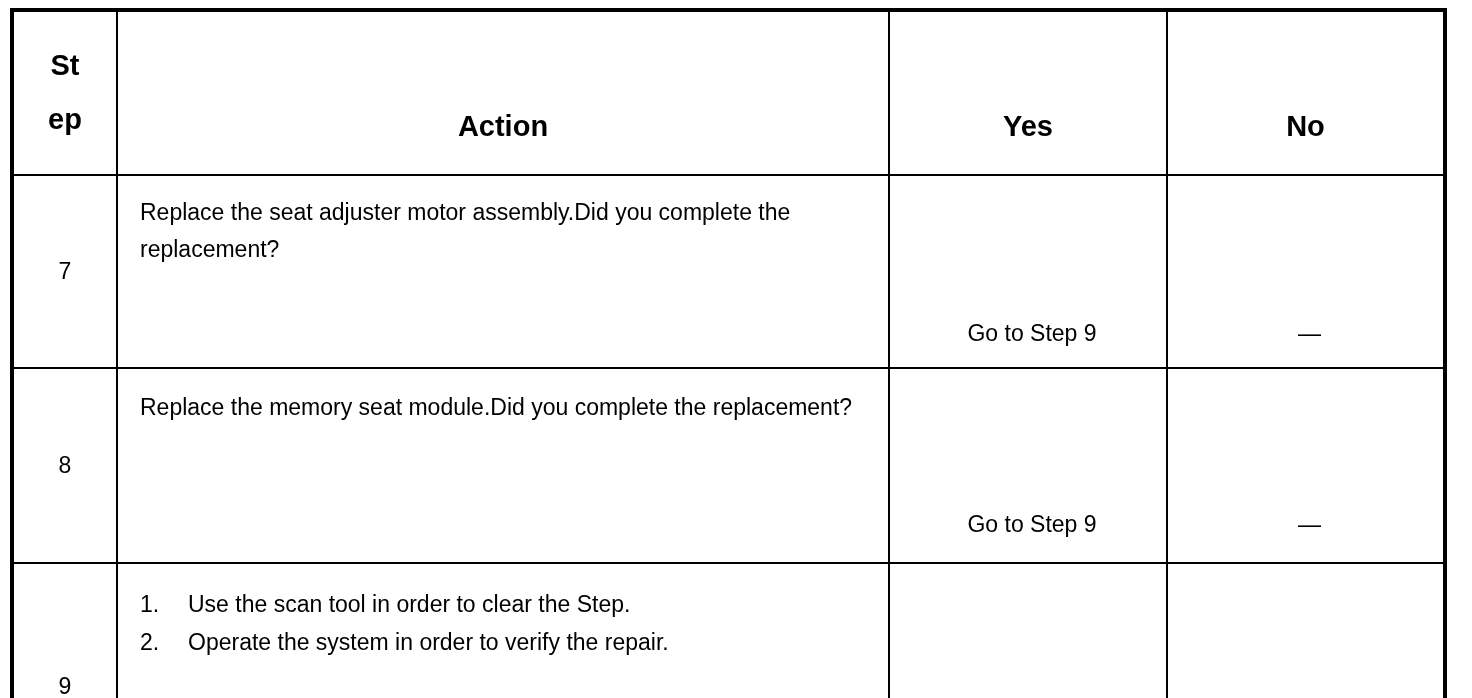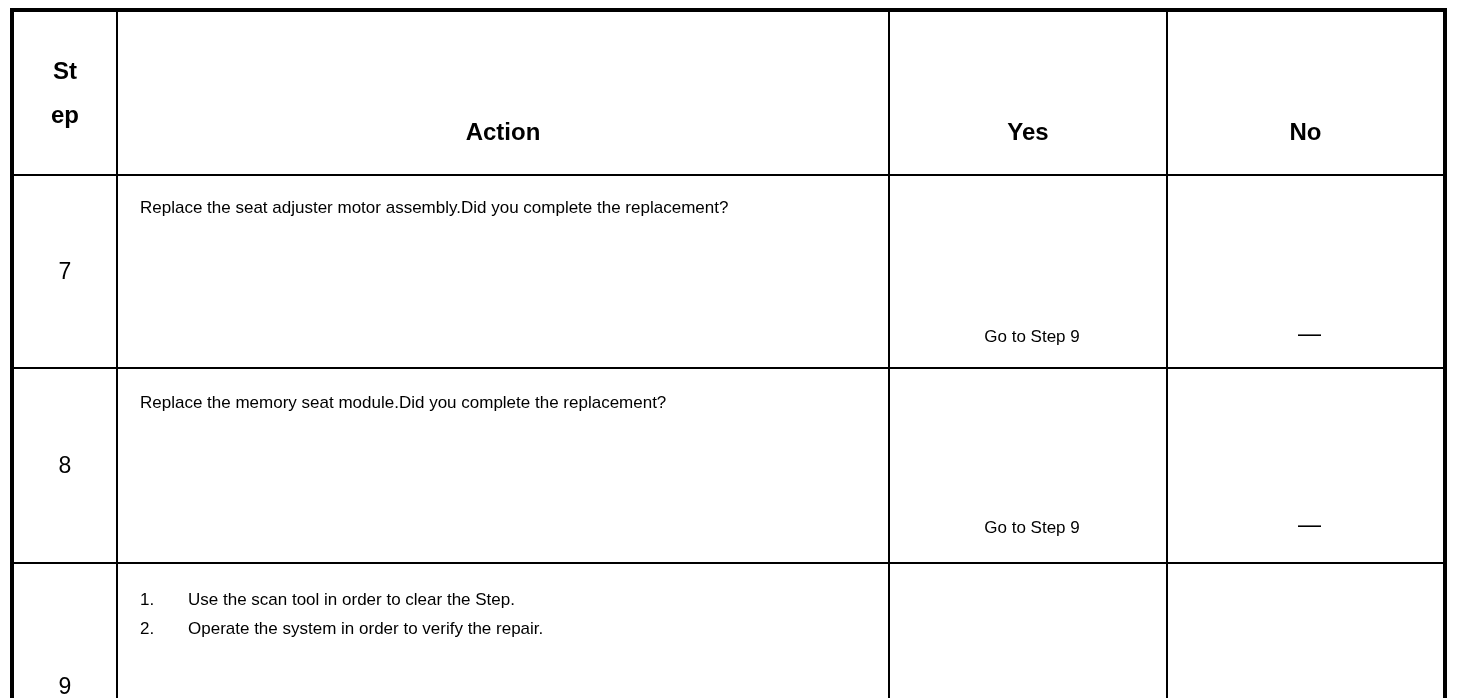--- a/index.html
+++ b/index.html
@@ -49,42 +49,42 @@
   
   col.c-step   { width: 105px; }
   col.c-action { width: 772px; }
   col.c-yes    { width: 278px; }
   col.c-no     { width: 278px; }
 
   
   thead th {
     border-bottom: 4px solid #000000;
     font-weight: bold;
-    font-size: 24px;
+    font-size: 29px;
     text-align: center;
     height: 140px;
     line-height: 1.72;
   }
   thead th.h-step {
     width: 105px;
     padding: 0 30px;
     line-height: 1.85;
     vertical-align: middle;
   }
   thead th.h-action,
   thead th.h-yes,
   thead th.h-no {
     vertical-align: bottom;
     padding-bottom: 22px;
     text-align: center;
   }
 
   
   tbody td {
-    font-size: 17px;
+    font-size: 23px;
     font-weight: normal;
   }
   td.cell-step {
     text-align: center;
     vertical-align: middle;
     font-size: 23px;
   }
   td.cell-action {
     vertical-align: top;
     text-align: left;

